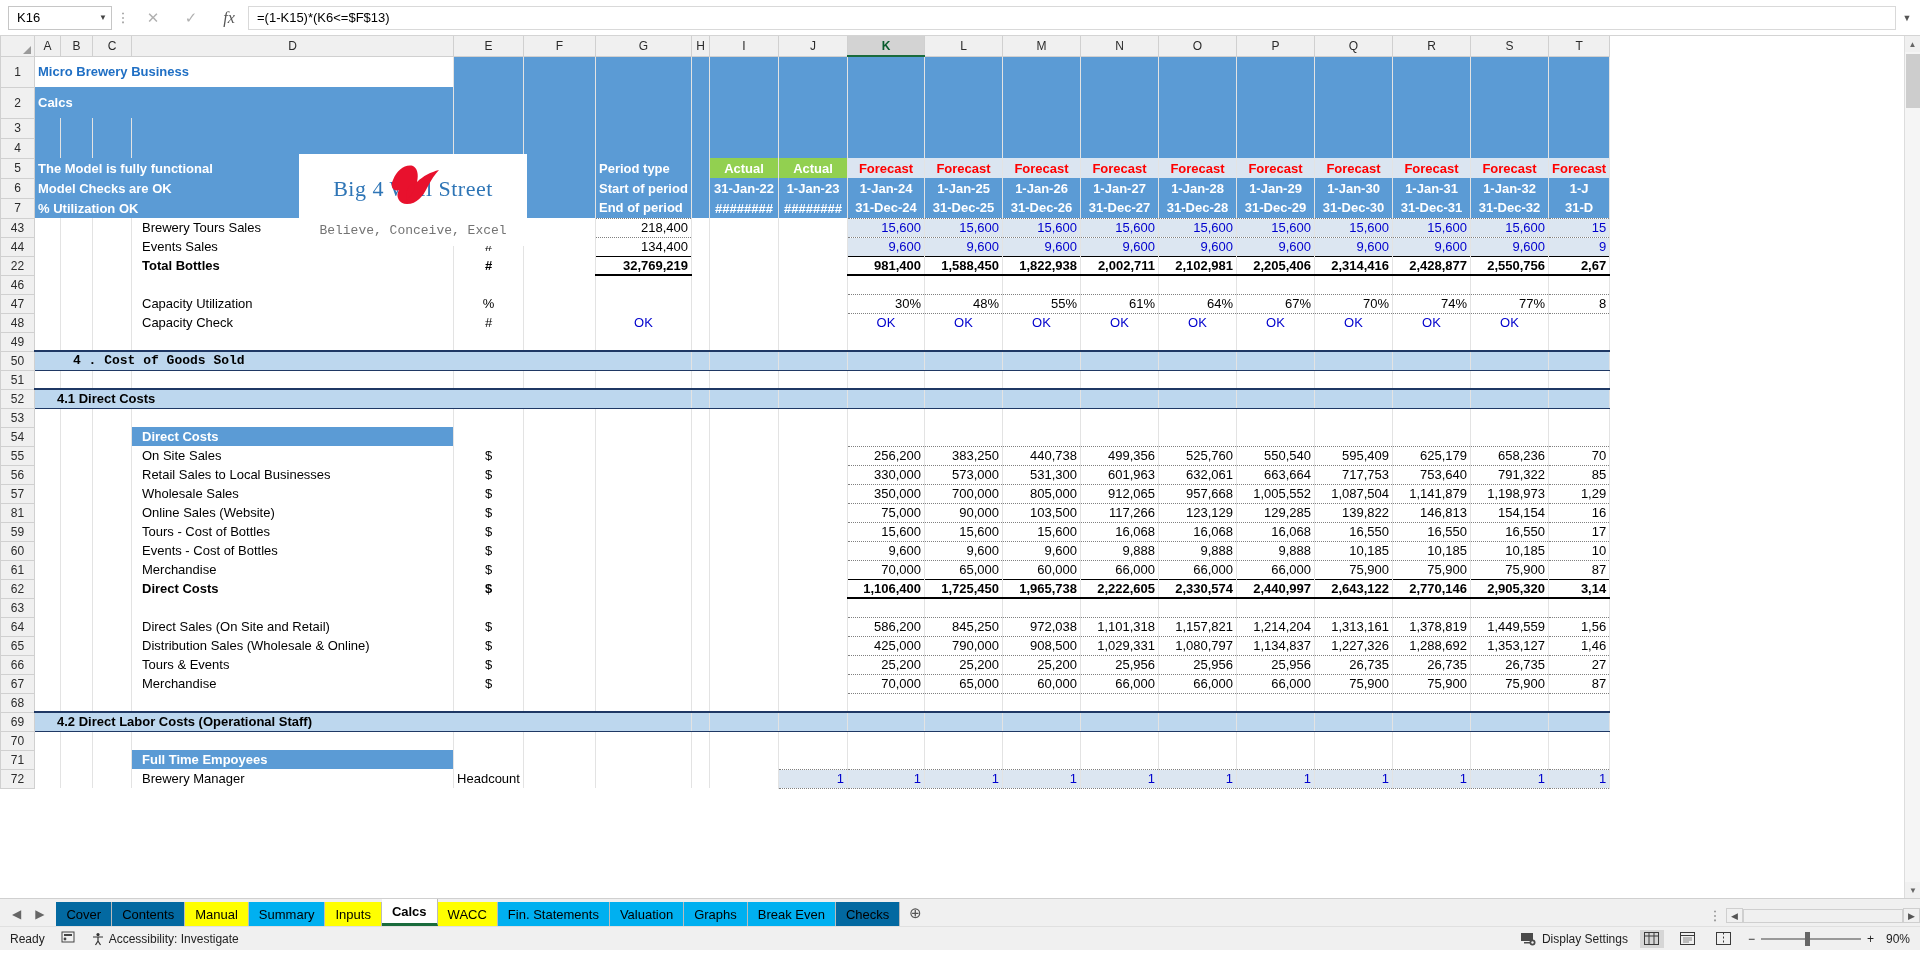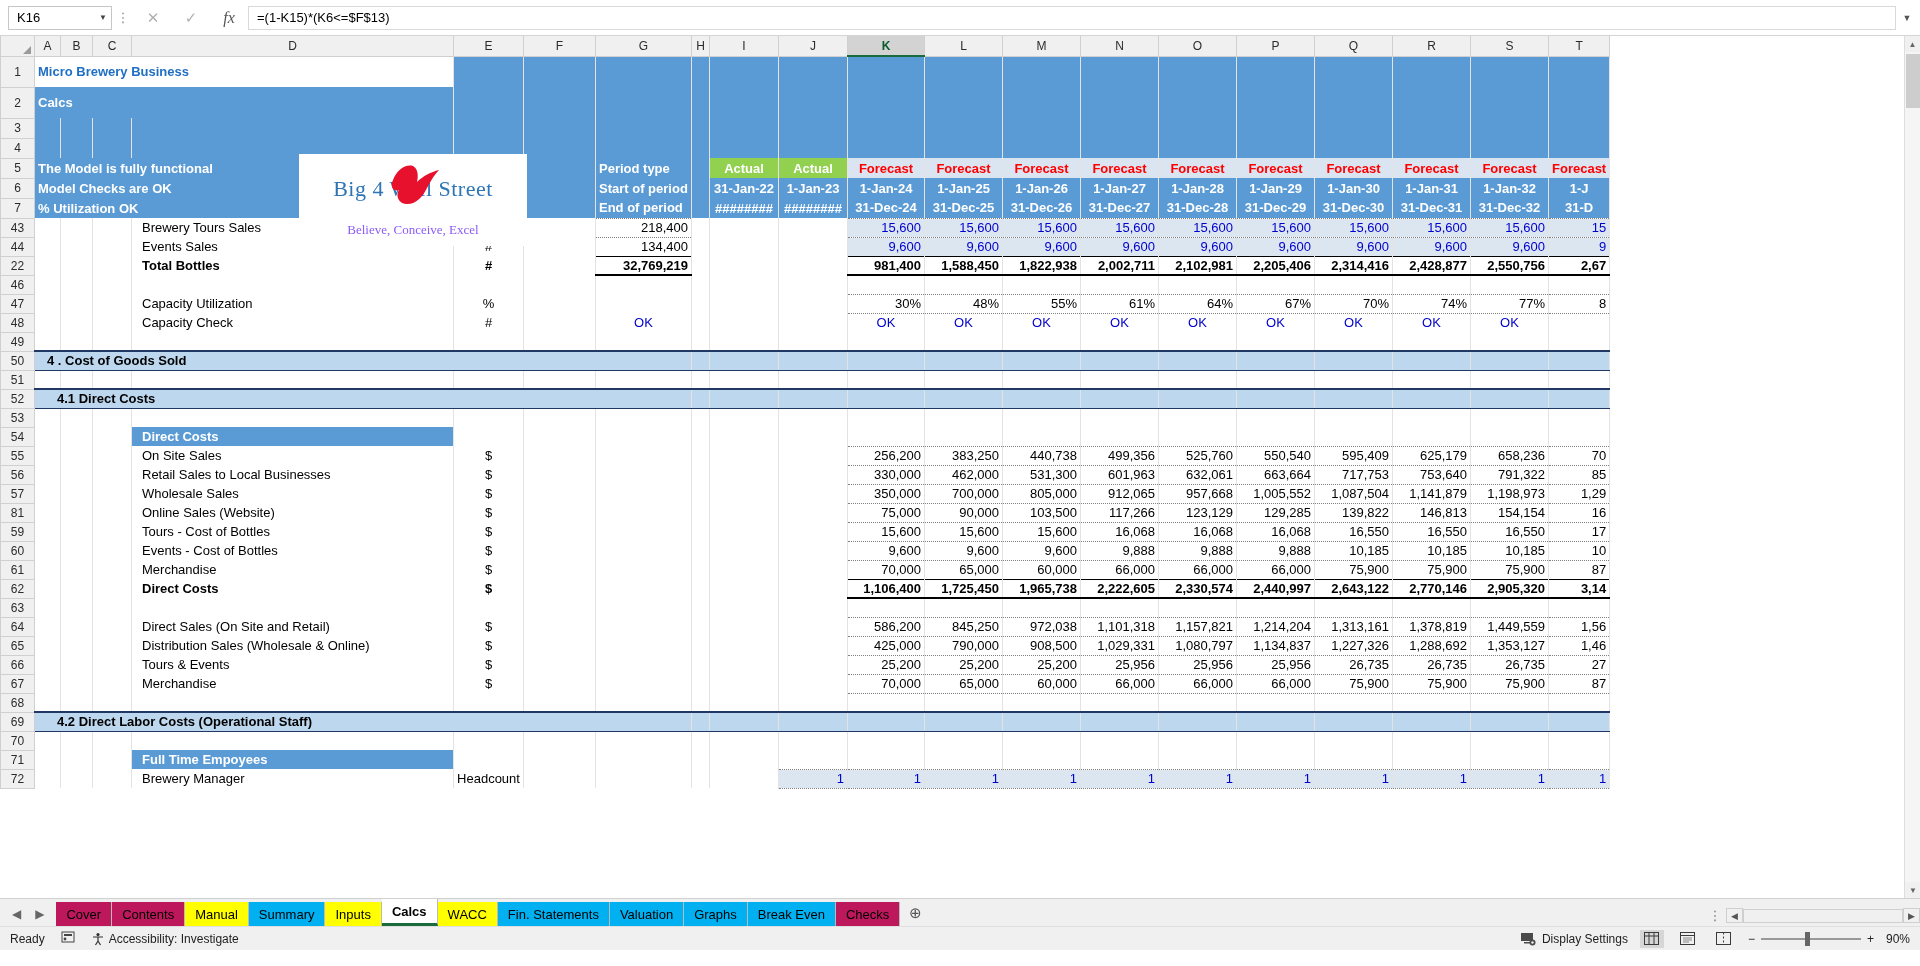--- a/index.html
+++ b/index.html
@@ -85,21 +85,21 @@
     border-top:1px solid #d0d0d0; padding-left:4px;
   }
   .navbtns{ display:flex; align-items:center; gap:14px; padding:0 12px 5px 8px; color:#666; font-size:12px;}
   .tab{
     height:24px; display:flex; align-items:center; padding:0 10px;
     font-size:13px; color:#000; border-right:1px solid #bbb;
     font-family:"Liberation Sans", sans-serif; cursor:pointer;
   }
   .tab.yellow{ background:#ffff00; }
   .tab.cyan{ background:#00b0f0; }
-  .tab.plain{ background:#be185d; }
+  .tab.plain{ background:#0369a1; }
   .tab.active{ background:#fff; font-weight:bold; border-bottom:3px solid #1a6b3c; height:27px; }
   .plusbtn{ width:30px; text-align:center; color:#555; font-size:15px; padding-bottom:4px;}
   .hscroll{
     flex:1; display:flex; align-items:center; justify-content:flex-end;
     padding-bottom:3px; gap:0px;
   }
   .hs-track{ width:160px; height:14px; background:#f0f0f0; border:1px solid #cfcfcf; }
   .hs-arrow{ width:17px; height:15px; background:#f0f0f0; border:1px solid #cfcfcf; color:#555; font-size:9px; display:flex; align-items:center; justify-content:center;}
   .statusbar{
     height:24px; background:#f0f0f0; display:flex; align-items:center;
@@ -119,21 +119,21 @@
   }
   .vs-arrow{ height:16px; display:flex; align-items:center; justify-content:center; font-size:8px; color:#666; background:#f0f0f0;}
   .vs-thumb{ position:absolute; top:18px; width:14px; height:54px; background:#cdcdcd; left:1px; }
   .logo{
     position:absolute; left:299px; top:118px; width:228px; height:92px;
     background:#fff; overflow:hidden;
   }
   .logo-txt{ position:absolute; width:100%; text-align:center; top:22px;
     font-size:22px; color:#2e75b6; font-family:"Liberation Serif", serif; letter-spacing:0.5px;}
   .logo-sub{ position:absolute; width:100%; text-align:center; bottom:8px;
-    font-size:13px; color:#8b5cf6; font-family:Liberation Serif, serif;}
+    font-size:13px; color:#737373; font-family:Liberation Mono, monospace;}
 </style>
 </head>
 <body>
 
 <div class="formula-bar">
   <div class="namebox">
     <span>K16</span>
     <span class="caret">▼</span>
   </div>
   <div class="vdots">⋮</div>
@@ -474,21 +474,21 @@
           <td class="cell white-bg" style="width: 78px;"></td>
           <td class="cell white-bg" style="width: 78px;"></td>
           <td class="cell white-bg" style="width: 78px;"></td>
           <td class="cell white-bg" style="width: 78px;"></td>
           <td class="cell white-bg" style="width: 78px;"></td>
           <td class="cell white-bg" style="width: 78px;"></td>
           <td class="cell white-bg" style="width: 40px;"></td>
         </tr>
         <tr style="height: 19px;">
           <td class="rowhdr">50</td>
-          <td class="cell cell sec-hdr lft bold" colspan="7" style="width: 653px; padding-left: 12px;">4 . Cost of Goods Sold</td>
+          <td class="cell cell sec-hdr lft bold" colspan="7" style="width: 653px; padding-left: 38px; font-family: Liberation Mono, monospace;">4 . Cost of Goods Sold</td>
           <td class="cell sec-hdr hairline-col" style="width: 18px;"></td>
           <td class="cell sec-hdr" style="width: 69px;"></td>
           <td class="cell sec-hdr" style="width: 69px;"></td>
           <td class="cell sec-hdr" style="width: 77px;"></td>
           <td class="cell sec-hdr" style="width: 78px;"></td>
           <td class="cell sec-hdr" style="width: 78px;"></td>
           <td class="cell sec-hdr" style="width: 78px;"></td>
           <td class="cell sec-hdr" style="width: 78px;"></td>
           <td class="cell sec-hdr" style="width: 78px;"></td>
           <td class="cell sec-hdr" style="width: 78px;"></td>
@@ -611,21 +611,21 @@
           <td class="cell white-bg" style="width: 32px;"></td>
           <td class="cell white-bg" style="width: 39px;"></td>
           <td class="cell white-bg lft" style="width: 322px; padding-left: 10px;">Retail Sales to Local Businesses</td>
           <td class="cell white-bg dollar" style="width: 70px;">$</td>
           <td class="cell white-bg" style="width: 72px;"></td>
           <td class="cell white-bg rgt" style="width: 92px;"></td>
           <td class="cell white-bg hairline-col" style="width: 18px;"></td>
           <td class="cell white-bg" style="width: 69px;"></td>
           <td class="cell white-bg" style="width: 69px;"></td>
           <td class="cell num-blk" style="width: 77px;">330,000</td>
-          <td class="cell num-blk" style="width: 78px;">462,000</td>
+          <td class="cell num-blk" style="width: 78px;">573,000</td>
           <td class="cell num-blk" style="width: 78px;">531,300</td>
           <td class="cell num-blk" style="width: 78px;">601,963</td>
           <td class="cell num-blk" style="width: 78px;">632,061</td>
           <td class="cell num-blk" style="width: 78px;">663,664</td>
           <td class="cell num-blk" style="width: 78px;">717,753</td>
           <td class="cell num-blk" style="width: 78px;">753,640</td>
           <td class="cell num-blk" style="width: 78px;">791,322</td>
           <td class="cell num-blk" style="width: 40px;">85</td>
         </tr>
         <tr style="height: 19px;">

